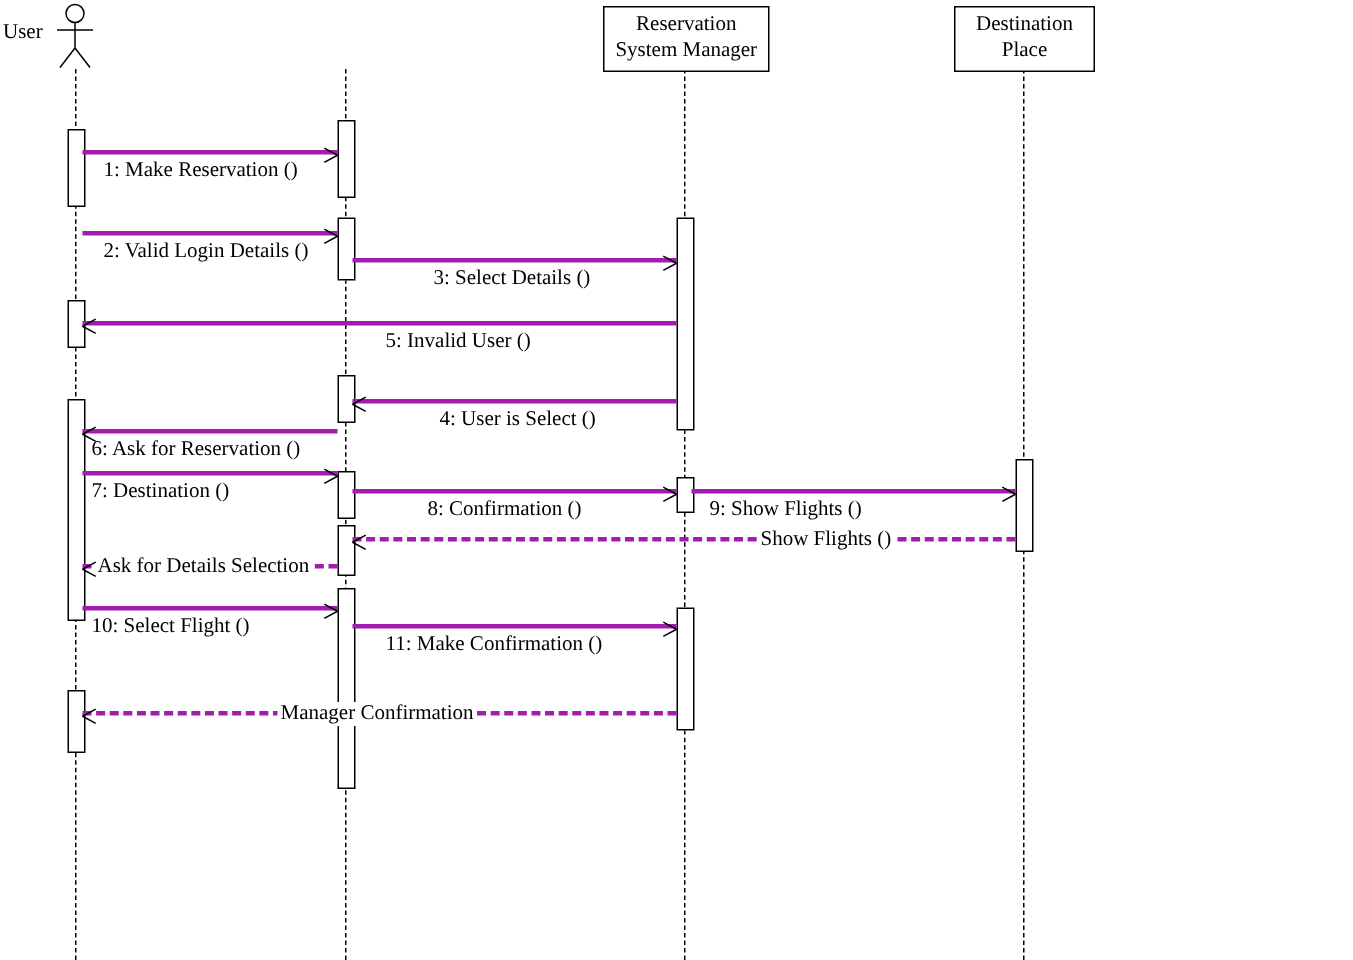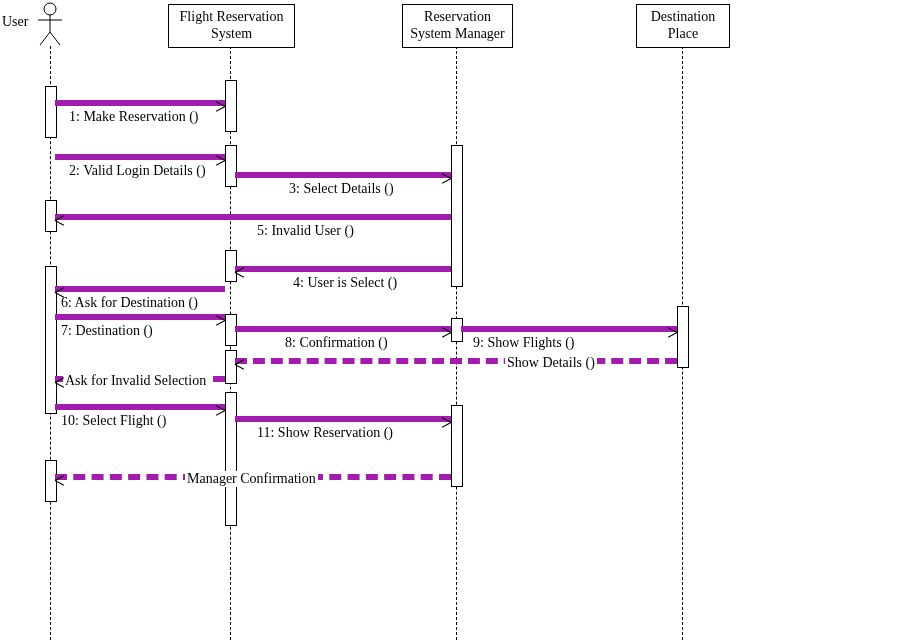--- a/index.html
+++ b/index.html
@@ -2,21 +2,21 @@
 <html><head>
 <meta charset="utf-8">
 <style>
   html,body{margin:0;padding:0;width:902px;height:640px;background:#fff;font-family:"Times New Roman",serif;font-size:14px;color:#000}
   .stage{position:relative;width:730px;height:640px;overflow:hidden}
   .lifeline{position:absolute;border-left:1px dashed #000;top:0;bottom:0}
   .head-box{position:absolute;border:1px solid #000;background:#fff;text-align:center;line-height:1.2;padding:4px 6px}
   .actor{position:absolute}
   .actor-label{position:absolute}
   .activation{position:absolute;width:10px;background:#fff;border:1px solid #000}
-  .msg{position:absolute;height:0;border-top:6px solid #a21caf}
+  .msg{position:absolute;height:0;border-top:3px solid #a21caf}
   .msg.dashed{border-top-style:dashed}
   .msg .lbl{position:absolute;white-space:nowrap;background:#fff;padding:0 2px}
   
   .ah-r{position:absolute;width:0;height:0}
   .ah-r::before,.ah-r::after{content:"";position:absolute;width:10px;height:0;border-top:1px solid #000;right:0}
   .ah-r::before{transform-origin:right center;transform:rotate(28deg)}
   .ah-r::after{transform-origin:right center;transform:rotate(-28deg)}
   
   .ah-l{position:absolute;width:0;height:0}
   .ah-l::before,.ah-l::after{content:"";position:absolute;width:10px;height:0;border-top:1px solid #000;left:0}
@@ -37,23 +37,20 @@
     <svg width="28" height="44">
       <circle cx="14" cy="7" r="6" fill="#fff" stroke="#000"></circle>
       <line x1="14" y1="13" x2="14" y2="30" stroke="#000"></line>
       <line x1="2" y1="18" x2="26" y2="18" stroke="#000"></line>
       <line x1="14" y1="30" x2="4" y2="43" stroke="#000"></line>
       <line x1="14" y1="30" x2="24" y2="43" stroke="#000"></line>
     </svg>
   </div>
   <div class="actor-label" style="left:2px;top:14px">User</div>
 
-  <div class="head-box" style="left:168px;top:4px;width:113px">
-    <span>Flight Reservation<br>System</span>
-  </div>
   <div class="head-box" style="left:402px;top:4px;width:97px">
     <span>Reservation<br>System Manager</span>
   </div>
   <div class="head-box" style="left:636px;top:4px;width:80px">
     <span>Destination<br>Place</span>
   </div>
 
   <div class="activation" style="left:45px;top:86px;height:50px"></div>
   <div class="activation" style="left:45px;top:200px;height:30px"></div>
   <div class="activation" style="left:45px;top:266px;height:146px"></div>
@@ -91,56 +88,56 @@
     <span class="lbl" style="left:200px;top:3px">5: Invalid User ()</span>
     <span class="ah-l" style="left:0"></span>
   </div>
 
   <div class="msg" style="left:235px;top:266px;width:216px">
     <span class="lbl" style="left:56px;top:3px">4: User is Select ()</span>
     <span class="ah-l" style="left:0"></span>
   </div>
 
   <div class="msg" style="left:55px;top:286px;width:170px">
-    <span class="lbl" style="left:4px;top:3px">6: Ask for Destination ()</span>
+    <span class="lbl" style="left:4px;top:3px">6: Ask for Reservation ()</span>
     <span class="ah-l" style="left:0"></span>
   </div>
 
   <div class="msg" style="left:55px;top:314px;width:170px">
     <span class="lbl" style="left:4px;top:3px">7: Destination ()</span>
     <span class="ah-r" style="right:0"></span>
   </div>
 
   <div class="msg" style="left:235px;top:326px;width:216px">
     <span class="lbl" style="left:48px;top:3px">8: Confirmation ()</span>
     <span class="ah-r" style="right:0"></span>
   </div>
 
   <div class="msg" style="left:461px;top:326px;width:216px">
     <span class="lbl" style="left:10px;top:3px">9: Show Flights ()</span>
     <span class="ah-r" style="right:0"></span>
   </div>
 
   <div class="msg dashed" style="left:235px;top:358px;width:442px">
-    <span class="lbl" style="left:270px;top:-9px">Show Details ()</span>
+    <span class="lbl" style="left:270px;top:-9px">Show Flights ()</span>
     <span class="ah-l" style="left:0"></span>
   </div>
 
   <div class="msg dashed" style="left:55px;top:376px;width:170px">
-    <span class="lbl" style="left:8px;top:-9px">Ask for Invalid Selection</span>
+    <span class="lbl" style="left:8px;top:-9px">Ask for Details Selection</span>
     <span class="ah-l" style="left:0"></span>
   </div>
 
   <div class="msg" style="left:55px;top:404px;width:170px">
     <span class="lbl" style="left:4px;top:3px">10: Select Flight ()</span>
     <span class="ah-r" style="right:0"></span>
   </div>
 
   <div class="msg" style="left:235px;top:416px;width:216px">
-    <span class="lbl" style="left:20px;top:3px">11: Show Reservation ()</span>
+    <span class="lbl" style="left:20px;top:3px">11: Make Confirmation ()</span>
     <span class="ah-r" style="right:0"></span>
   </div>
 
   <div class="msg dashed" style="left:55px;top:474px;width:396px">
     <span class="lbl" style="left:130px;top:-9px">Manager Confirmation</span>
     <span class="ah-l" style="left:0"></span>
   </div>
 
 </div>
 

